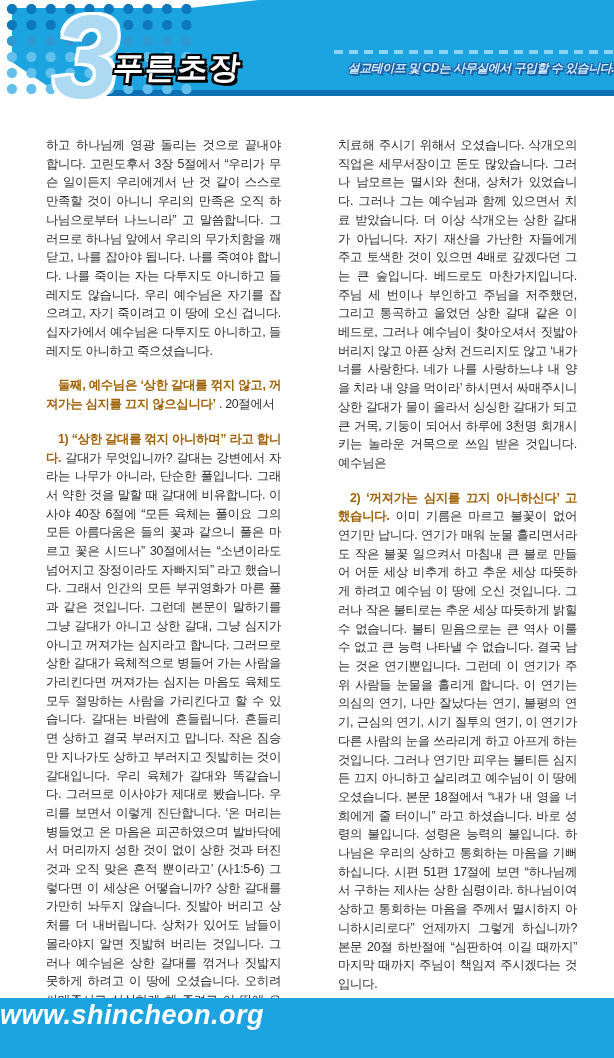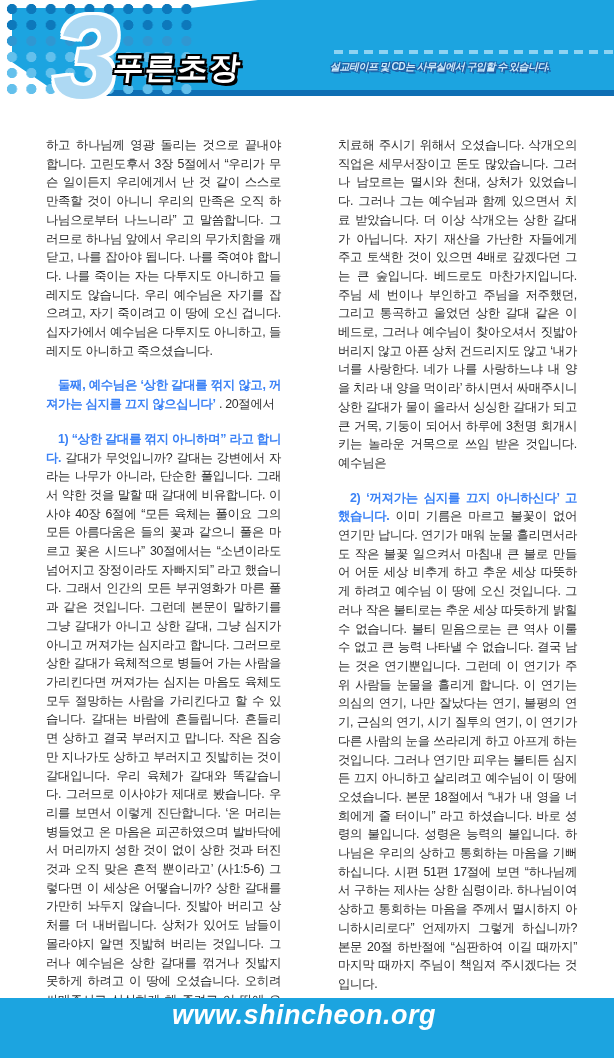--- a/index.html
+++ b/index.html
@@ -29,37 +29,37 @@
     position:absolute;left:113px;top:47px;
     font-size:31px;font-weight:bold;color:#ffffff;letter-spacing:1px;
     transform:skewX(-6deg);
     text-shadow:-2px -2px 0 #000,2px -2px 0 #000,-2px 2px 0 #000,2px 2px 0 #000,-2px 0 0 #000,2px 0 0 #000,0 -2px 0 #000,0 2px 0 #000,3px 3px 0 #000;
   }
   .dash-line{
     position:absolute;left:334px;top:50px;width:280px;height:4px;
     background-image:repeating-linear-gradient(to right,#8ed3f2 0 9px,transparent 9px 15px);
   }
   .notice{
-    position:absolute;left:330px;top:60px;width:284px;text-align:left;
-    font-size:10px;font-weight:bold;font-style:italic;color:#cfeafa;letter-spacing:-0.5px;
+    position:absolute;left:330px;top:60px;width:284px;text-align:right;
+    font-size:12px;font-weight:bold;font-style:italic;color:#cfeafa;letter-spacing:-0.5px;
     text-shadow:-1px -1px 0 #1d5fa5,1px -1px 0 #1d5fa5,-1px 1px 0 #1d5fa5,1px 1px 0 #1d5fa5,2px 2px 0 #1d5fa5;
   }
   
   .article{position:absolute;top:120px;left:0;width:614px;}
   .col{position:absolute;top:0;color:#2d2d2d;font-size:12.4px;line-height:18.7px;
        letter-spacing:-0.3px;text-align:justify;word-break:break-all;}
   .col-0{left:30px;width:267px;}
   .col-1{left:322px;width:271px;}
   .para{margin:16px;}
   .para.indent{text-indent:12px;}
-  .para .b{font-weight:bold;color:#3b82f6;}
+  .para .b{font-weight:bold;color:#a16207;}
   
   .footer{position:absolute;left:0;top:998px;width:614px;height:60px;background:#1ca4e0;}
   .footer-url{
-    position:absolute;left:0;top:2px;width:608px;text-align:center;
+    position:absolute;left:0;top:2px;width:608px;text-align:left;
     font-size:27px;font-weight:bold;font-style:italic;color:#ffffff;letter-spacing:0.5px;
     text-decoration:none;display:block;
   }
 </style>
 </head>
 <body>
 
 <div class="header">
   <div class="header-blue">
     <div class="header-bottom-line"></div>

